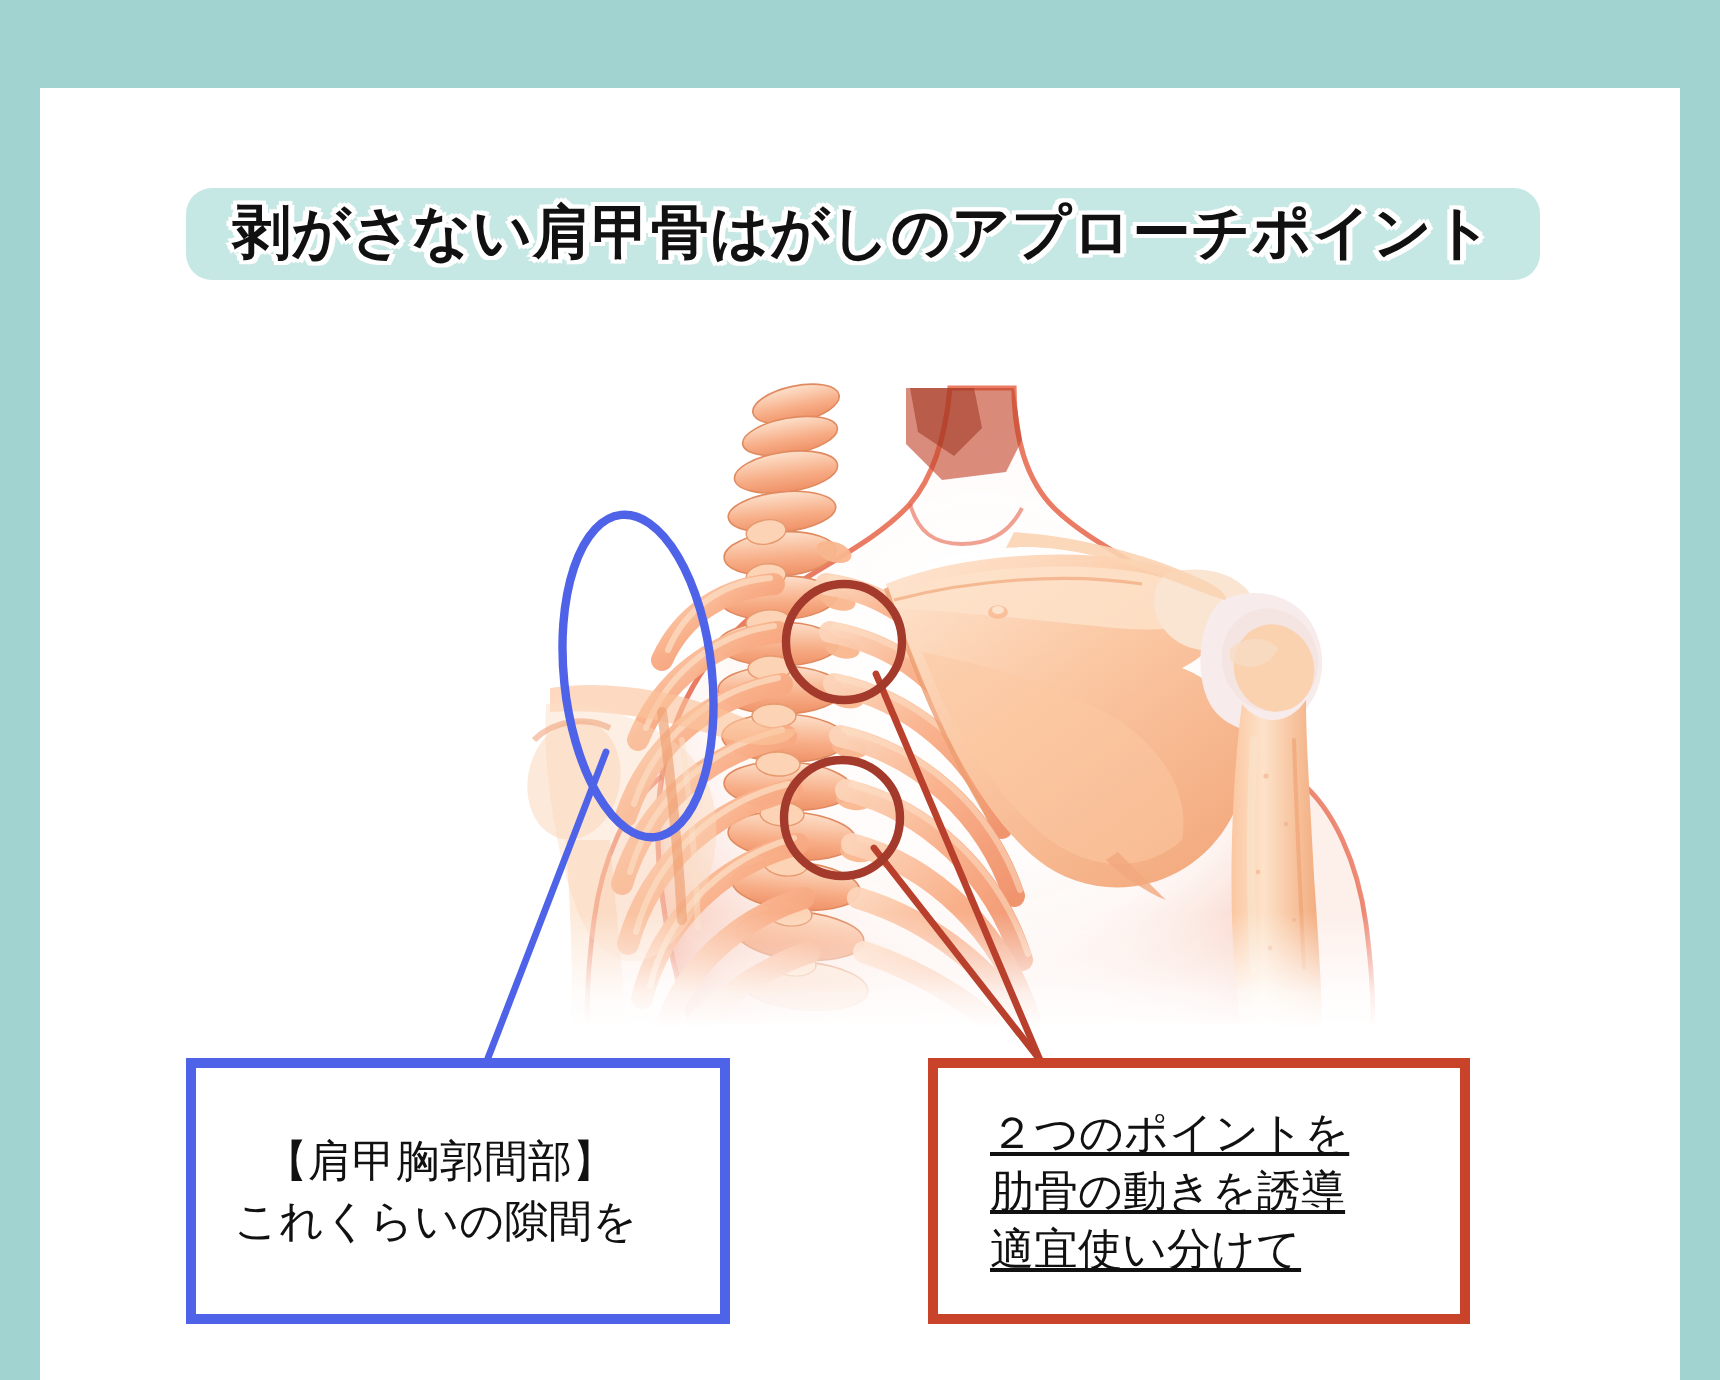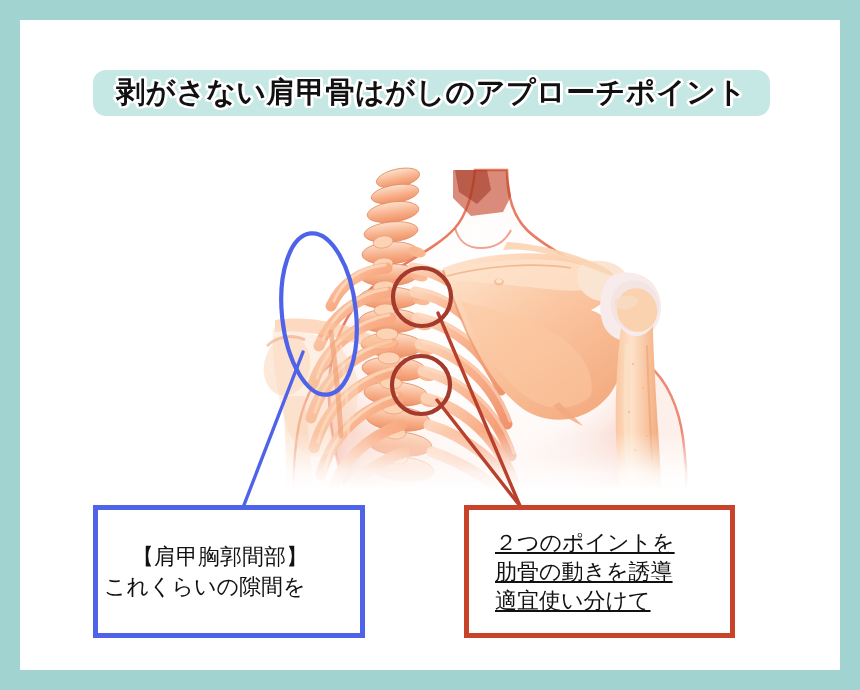--- a/index.html
+++ b/index.html
@@ -5,20 +5,21 @@
 <style>
   html,body{margin:0;padding:0;}
   body{
     width:860px;height:690px;overflow:hidden;
     background:#a1d4d1;
     font-family:"Liberation Sans","DejaVu Sans",sans-serif;
   }
   #page{
     position:relative;width:860px;height:498px;
     background:#a1d4d1;
+    margin-top:24px;
   }
   
   #card{
     position:absolute;left:20px;top:20px;width:820px;height:650px;
     background:#ffffff;
   }
 
   
   #title-band{
     position:absolute;left:93px;top:70px;width:677px;height:46px;
@@ -56,21 +57,21 @@
     border:5px solid #4f63e8;
   }
   #callout-right{
     left:464px;top:505px;width:271px;height:133px;
     border:5px solid #c9432b;
   }
   .callout .line{
     font-size:22px;color:#111;line-height:1.33;white-space:nowrap;
     padding:0 2px;
   }
-  #callout-left .line{padding-left:6px;}
+  #callout-left .line{padding-left:19px;}
   #callout-left .line.center{text-align:center;padding-left:0;padding-right:18px;}
   #callout-right .line{padding-left:26px;text-decoration:underline;}
 </style>
 </head>
 <body>
 
 <div id="page">
 
   <div id="card"></div>
 

